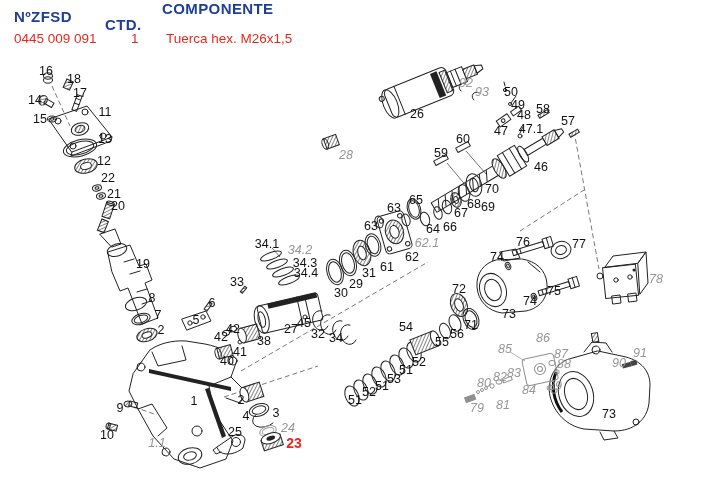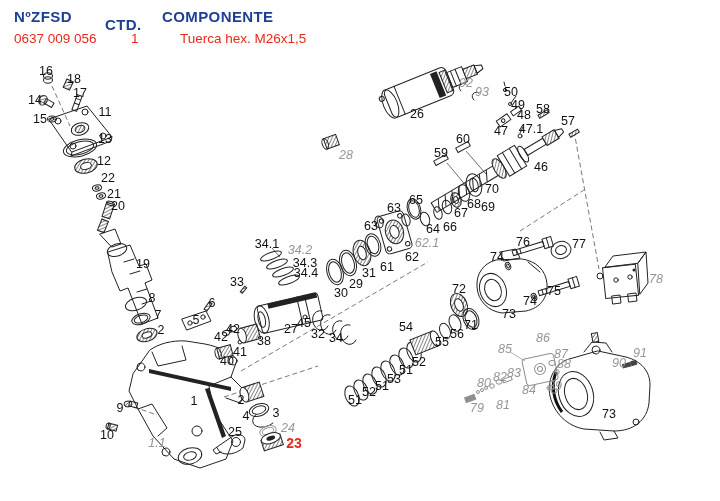--- a/index.html
+++ b/index.html
@@ -21,26 +21,26 @@
   text.lbl.red{fill:#e8281d;font-weight:bold;font-size:14px;}
 </style>
 </head>
 <body>
 
 <div id="page">
 
   <div>
     <span class="hdr-cell" style="left:14px;top:8px">NºZFSD</span>
     <span class="hdr-cell" style="left:105px;top:16px">CTD.</span>
-    <span class="hdr-cell" style="left:162px;top:8px">COMPONENTE</span>
+    <span class="hdr-cell" style="left:162px;top:0">COMPONENTE</span>
   </div>
   <div>
-    <span class="row-cell" style="left:14px;top:31px">0637 009 056</span>
+    <span class="row-cell" style="left:14px;top:31px">0445 009 091</span>
     <span class="row-cell" style="left:131px;top:31px">1</span>
-    <span class="row-cell" style="left:180px;top:31px">Tuerca hex. M26x1,5</span>
+    <span class="row-cell" style="left:166px;top:31px">Tuerca hex. M26x1,5</span>
   </div>
 
   <svg id="diagram" width="720" height="501" viewBox="0 0 720 501">
     <defs>
       <pattern id="h" width="3" height="3" patternUnits="userSpaceOnUse" patternTransform="rotate(45)">
         <rect width="3" height="3" fill="#fff"></rect>
         <line x1="0" y1="0" x2="0" y2="3" stroke="#222" stroke-width="1.1"></line>
       </pattern>
     </defs>
 

